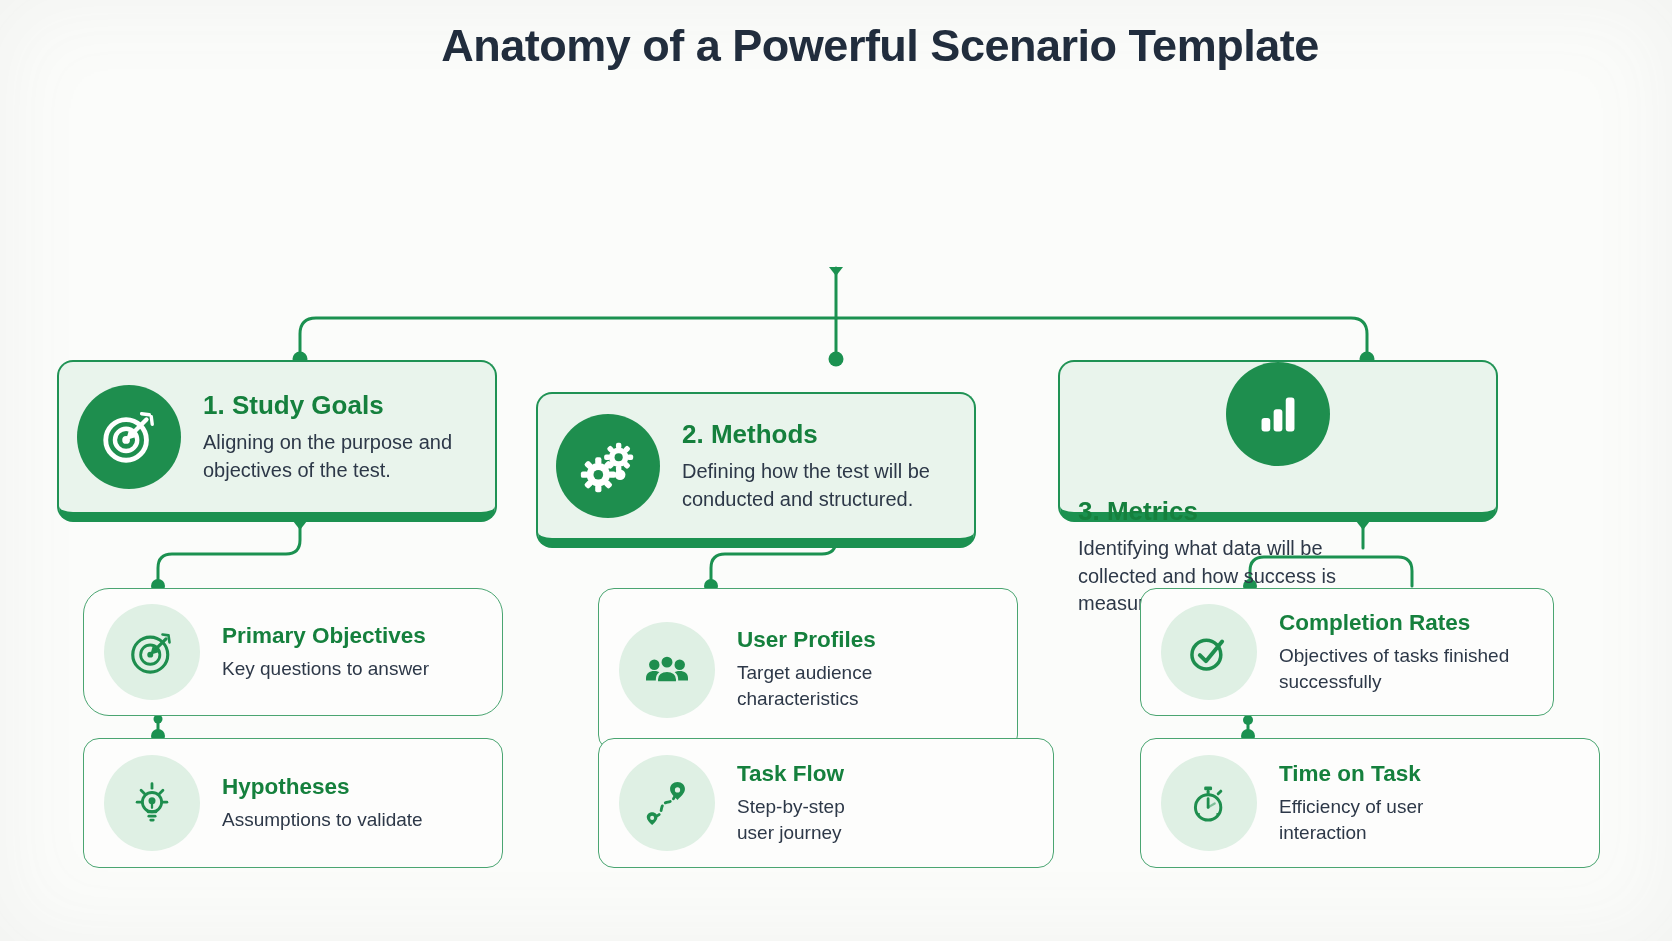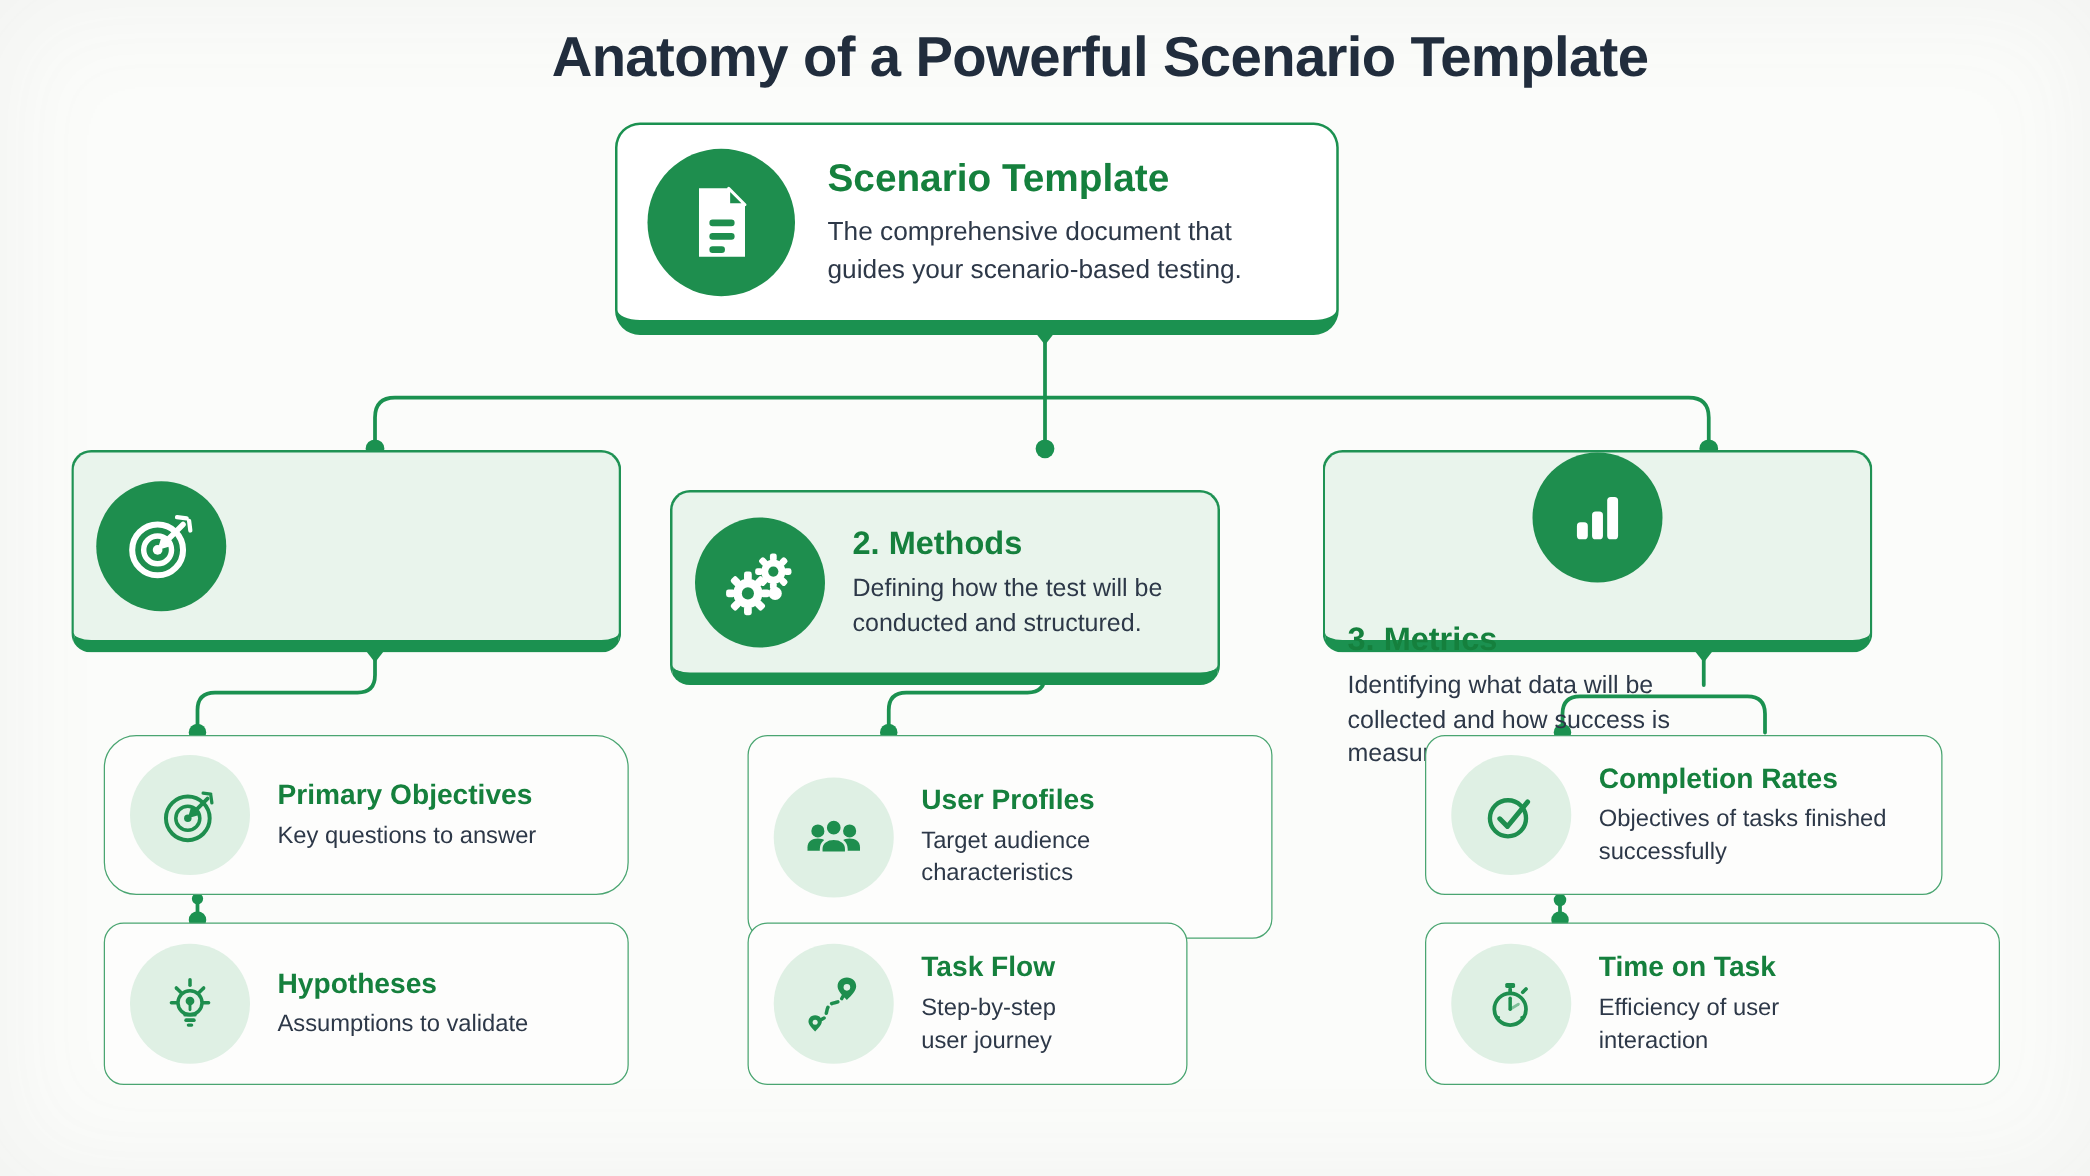--- a/index.html
+++ b/index.html
@@ -79,48 +79,37 @@
       <circle cx="158" cy="736" r="7"></circle>
         <circle cx="711" cy="736" r="7"></circle>
         <circle cx="1248" cy="736" r="7"></circle>
       <path d="M829 267 h14 l-7 9 z"></path>
         <path d="M293 521 h14 l-7 9 z"></path>
       <path d="M829 521 h14 l-7 9 z"></path>
         <path d="M1356 521 h14 l-7 9 z"></path>
     </g>
   </svg>
 
-  <section class="card card-root" style="left:492px;top:98px;width:579px;height:170px;">
-    <div class="icon-circle ic-solid ic-root">
-      <svg width="76" height="76" viewBox="0 0 64 64">
-        <path d="M17 9 h20 l11 11 v35 h-31 z" fill="#ffffff"></path>
-        <path d="M37 9 v11 h11 z" fill="#1e8e4e" stroke="#ffffff" stroke-width="2" stroke-linejoin="round"></path>
-        <rect x="24" y="30" width="17" height="4.6" rx="2.2" fill="#1e8e4e"></rect>
-        <rect x="24" y="39" width="17" height="4.6" rx="2.2" fill="#1e8e4e"></rect>
-        <rect x="24" y="48" width="10.5" height="4.6" rx="2.2" fill="#1e8e4e"></rect>
-      </svg>
-    </div>
-    <div class="txt">
-      <h2 class="root-title">Scenario Template</h2>
-      <div class="root-desc">The comprehensive document that guides your scenario-based testing.</div>
-    </div>
-  </section>
 
   <section class="card card-branch" style="left:57px;top:360px;width:440px;height:162px;">
     <div class="icon-circle ic-solid ic-branch">
       <svg width="62" height="62" viewBox="0 0 64 64">
         <g stroke="#ffffff" fill="none" stroke-linecap="round">
           <circle cx="29" cy="35" r="21" stroke-width="5"></circle>
           <circle cx="29" cy="35" r="11.5" stroke-width="4.5"></circle>
         </g>
         <circle cx="29" cy="35" r="4" fill="#ffffff"></circle>
         <path d="M33 31 L50 14" stroke="#ffffff" stroke-width="4.5" stroke-linecap="round"></path>
         <path d="M29 35 L41 31.5 L32.5 23 Z" fill="#ffffff"></path>
         <path d="M45 8 l8 1 M55 11 l1 8" stroke="#ffffff" stroke-width="3.5" stroke-linecap="round"></path>
       </svg>
+    </div>
+    <div class="txt">
+      <h3 class="branch-title">1. Study Goals</h3>
+      <div class="branch-desc">Aligning on the purpose and objectives of the test.</div>
     </div>
   </section>
 
   <section class="card card-branch" style="left:536px;top:360px;width:440px;height:156px;margin-top:32px;">
     <div class="icon-circle ic-solid ic-branch">
       <svg width="62" height="62" viewBox="0 0 64 64">
         <g transform="translate(43,23)" fill="#ffffff">
           <g>
               <rect x="-2.8" y="-15" width="5.6" height="6.5" rx="2"></rect>
             </g>
@@ -256,21 +245,21 @@
           <path d="M20.5 46 v-3.5 c0-6 5-9.5 11.5-9.5 s11.5 3.5 11.5 9.5 V46 z" stroke="#dff0e4" stroke-width="2.5"></path>
         </g>
       </svg>
     </div>
     <div class="txt">
       <h4 class="sub-title">User Profiles</h4>
       <div class="sub-desc w150">Target audience characteristics</div>
     </div>
   </section>
 
-  <section class="card card-sub" style="left:598px;top:738px;width:352px;height:130px;">
+  <section class="card card-sub" style="left:598px;top:738px;width:456px;height:130px;">
     <div class="icon-circle ic-light ic-sub">
       <svg width="56" height="56" viewBox="0 0 64 64">
         <path d="M18 47 C 30 46 21 33 33 31 C 40 30 39 26 42 23" stroke="#1e8e4e" stroke-width="3.2" stroke-dasharray="5.5 5" fill="none" stroke-linecap="round"></path>
         <g transform="translate(44,17)">
           <path d="M0 -9 C5 -9 8.5 -5.5 8.5 -1 C8.5 3.5 4 7.5 0 11.5 C-4 7.5 -8.5 3.5 -8.5 -1 C-8.5 -5.5 -5 -9 0 -9 Z" fill="#1e8e4e"></path>
           <circle r="3" fill="#dff0e4"></circle>
         </g>
         <g transform="translate(15,49) scale(0.72)">
           <path d="M0 -9 C5 -9 8.5 -5.5 8.5 -1 C8.5 3.5 4 7.5 0 11.5 C-4 7.5 -8.5 3.5 -8.5 -1 C-8.5 -5.5 -5 -9 0 -9 Z" fill="#1e8e4e"></path>
           <circle r="3.2" fill="#dff0e4"></circle>

